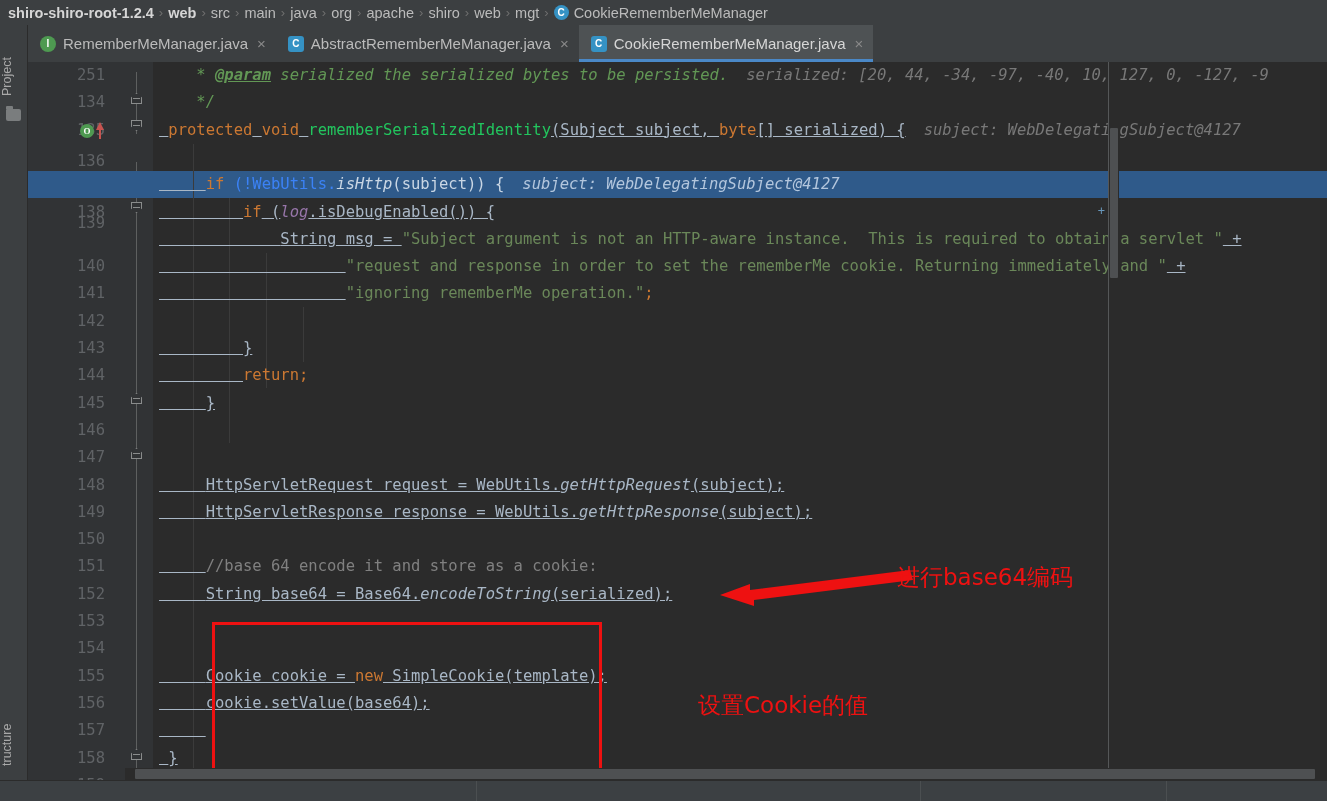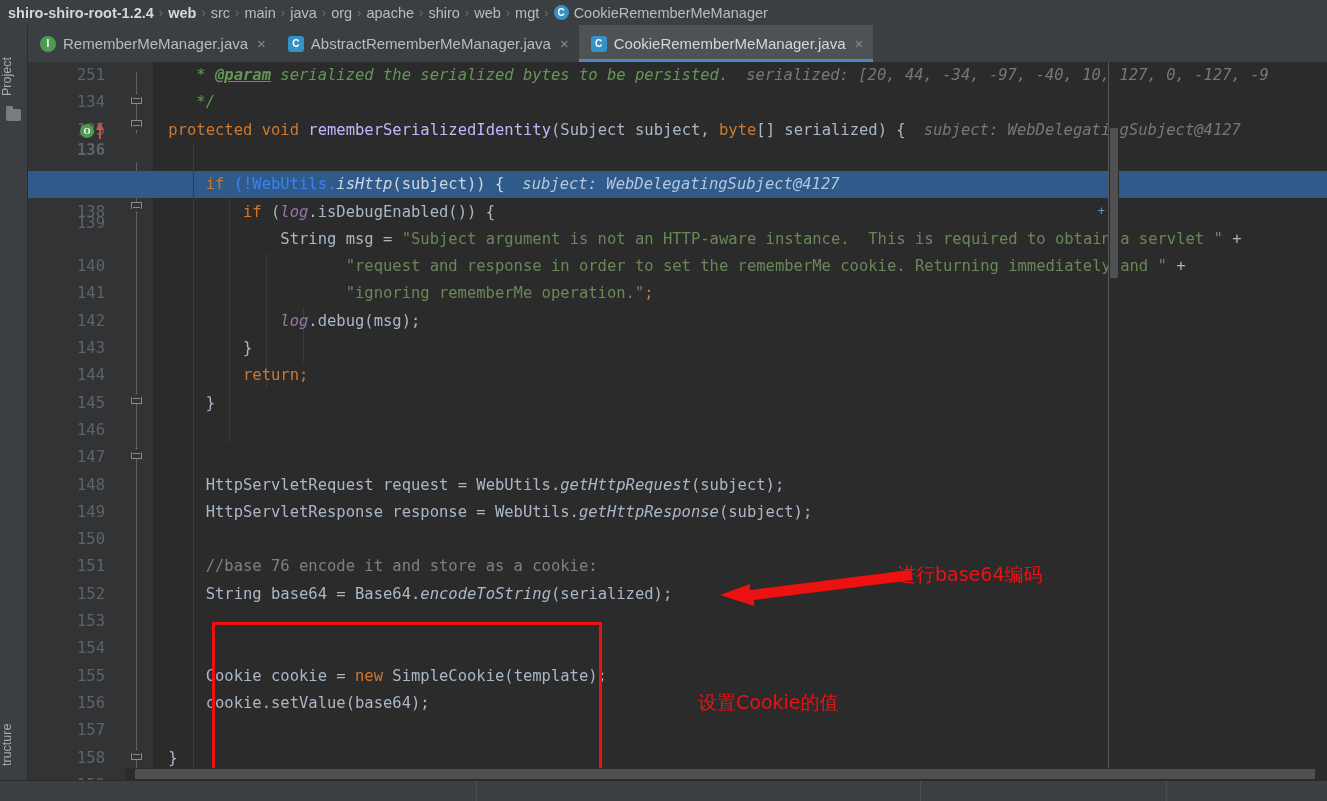--- a/index.html
+++ b/index.html
@@ -143,38 +143,38 @@
     position:absolute; left:0; width:125px; height:27.3px;
     background:#2f5a8a;
   }
 
   
   .kw   { color:#cc7832; }
   .str  { color:#6a8759; }
   .cmt  { color:#808080; }
   .doc  { color:#629755; font-style:italic; }
   .doctag { color:#629755; font-style:italic; text-decoration:underline; font-weight:bold; }
-  .mth  { color:#c4b5fd; }
+  .mth  { color:#22c55e; }
   .stat { color:#a9b7c6; font-style:italic; }
   .fld  { color:#9876aa; font-style:italic; }
   .hint { color:#787878; font-style:italic; }
   .hint-on-hl { color:#b3c6dd; font-style:italic; }
-  .pln  { color:#a9b7c6; }
+  .pln  { color:#a9b7c6;text-decoration:underline; }
 
   
   .indent {
     position:absolute; width:1px; background:#3b3b3b;
   }
 
   
   .annot-box {
     position:absolute; border:3px solid #ee1111; pointer-events:none;
   }
   .annot-text {
-    position:absolute; color:#ee1111; font-size:19px;
+    position:absolute; color:#ee1111; font-size:23px;
     font-family:"DejaVu Sans", sans-serif; white-space:nowrap;
   }
   .annot-arrow { position:absolute; pointer-events:none; }
 
   
   .vscroll-track {
     position:absolute; right:0; top:62px; width:10px; height:718px;
     background:#2b2b2b;
   }
   .vscroll-thumb {
@@ -262,21 +262,21 @@
 
   <div class="editor">
 
     <div class="gutter">
 
       <div class="hl-row-gut" style="top:109.2px;"></div>
 
       <div class="lineno" style="top:0px;">251</div>
       <div class="lineno" style="top:27.3px;">134</div>
       <div class="lineno" style="top:54.6px;">135</div>
-      <div class="lineno" style="top:75px;font-weight:bold;">136</div>
+      <div class="lineno" style="top:86px;">136</div>
       <div class="lineno cur" style="top:109.2px;">137</div>
       <div class="lineno" style="top:136.5px;">138</div>
       <div class="lineno" style="top:148px;">139</div>
       <div class="lineno" style="top:191.1px;">140</div>
       <div class="lineno" style="top:218.4px;">141</div>
       <div class="lineno" style="top:245.7px;">142</div>
       <div class="lineno" style="top:273px;">143</div>
       <div class="lineno" style="top:300.3px;">144</div>
       <div class="lineno" style="top:327.6px;">145</div>
       <div class="lineno" style="top:354.9px;">146</div>
@@ -353,38 +353,37 @@
       <div class="codeline" style="top:109.2px;"><span class="pln">     </span><span class="kw">if</span><span style="color:#3b82f6;"> (!WebUtils.</span><span style="color:#c9d6e4;font-style:italic;">isHttp</span><span style="color:#c9d6e4;">(subject)) {</span><span class="hint-on-hl" style="padding-left:18px;">subject: WebDelegatingSubject@4127</span></div>
 
       <div class="codeline" style="top:136.5px;"><span class="pln">         </span><span class="kw">if</span><span class="pln"> (</span><span class="fld">log</span><span class="pln">.isDebugEnabled()) {</span></div>
 
       <div class="codeline" style="top:163.8px;"><span class="pln">             </span><span class="pln">String msg = </span><span class="str">"Subject argument is not an HTTP-aware instance.  This is required to obtain a servlet "</span><span class="pln"> +</span></div>
 
       <div class="codeline" style="top:191.1px;"><span class="pln">                    </span><span class="str">"request and response in order to set the rememberMe cookie. Returning immediately and "</span><span class="pln"> +</span></div>
 
       <div class="codeline" style="top:218.4px;"><span class="pln">                    </span><span class="str">"ignoring rememberMe operation."</span><span class="kw">;</span></div>
 
-      <div class="codeline" style="top:245.7px;"><span class="pln">             </span><span class="fld">log</span><span class="pln">.debug(msg);</span></div>
 
       <div class="codeline" style="top:273px;"><span class="pln">         </span><span class="pln">}</span></div>
 
       <div class="codeline" style="top:300.3px;"><span class="pln">         </span><span class="kw">return</span><span class="kw">;</span></div>
 
       <div class="codeline" style="top:327.6px;"><span class="pln">     </span><span class="pln">}</span></div>
 
       <div class="codeline" style="top:354.9px;"></div>
       <div class="codeline" style="top:382.2px;"></div>
 
       <div class="codeline" style="top:409.5px;"><span class="pln">     </span><span class="pln">HttpServletRequest request = WebUtils.</span><span class="stat">getHttpRequest</span><span class="pln">(subject);</span></div>
 
       <div class="codeline" style="top:436.8px;"><span class="pln">     </span><span class="pln">HttpServletResponse response = WebUtils.</span><span class="stat">getHttpResponse</span><span class="pln">(subject);</span></div>
 
       <div class="codeline" style="top:464.1px;"></div>
 
-      <div class="codeline" style="top:491.4px;"><span class="pln">     </span><span class="cmt">//base 76 encode it and store as a cookie:</span></div>
+      <div class="codeline" style="top:491.4px;"><span class="pln">     </span><span class="cmt">//base 64 encode it and store as a cookie:</span></div>
 
       <div class="codeline" style="top:518.7px;"><span class="pln">     </span><span class="pln">String base64 = Base64.</span><span class="stat">encodeToString</span><span class="pln">(serialized);</span></div>
 
       <div class="codeline" style="top:546px;"></div>
 
 
       <div class="codeline" style="top:601px;"><span class="pln">     </span><span class="pln">Cookie cookie = </span><span class="kw">new</span><span class="pln"> SimpleCookie(template);</span></div>
 
       <div class="codeline" style="top:627.9px;"><span class="pln">     </span><span class="pln">cookie.setValue(base64);</span></div>
 

